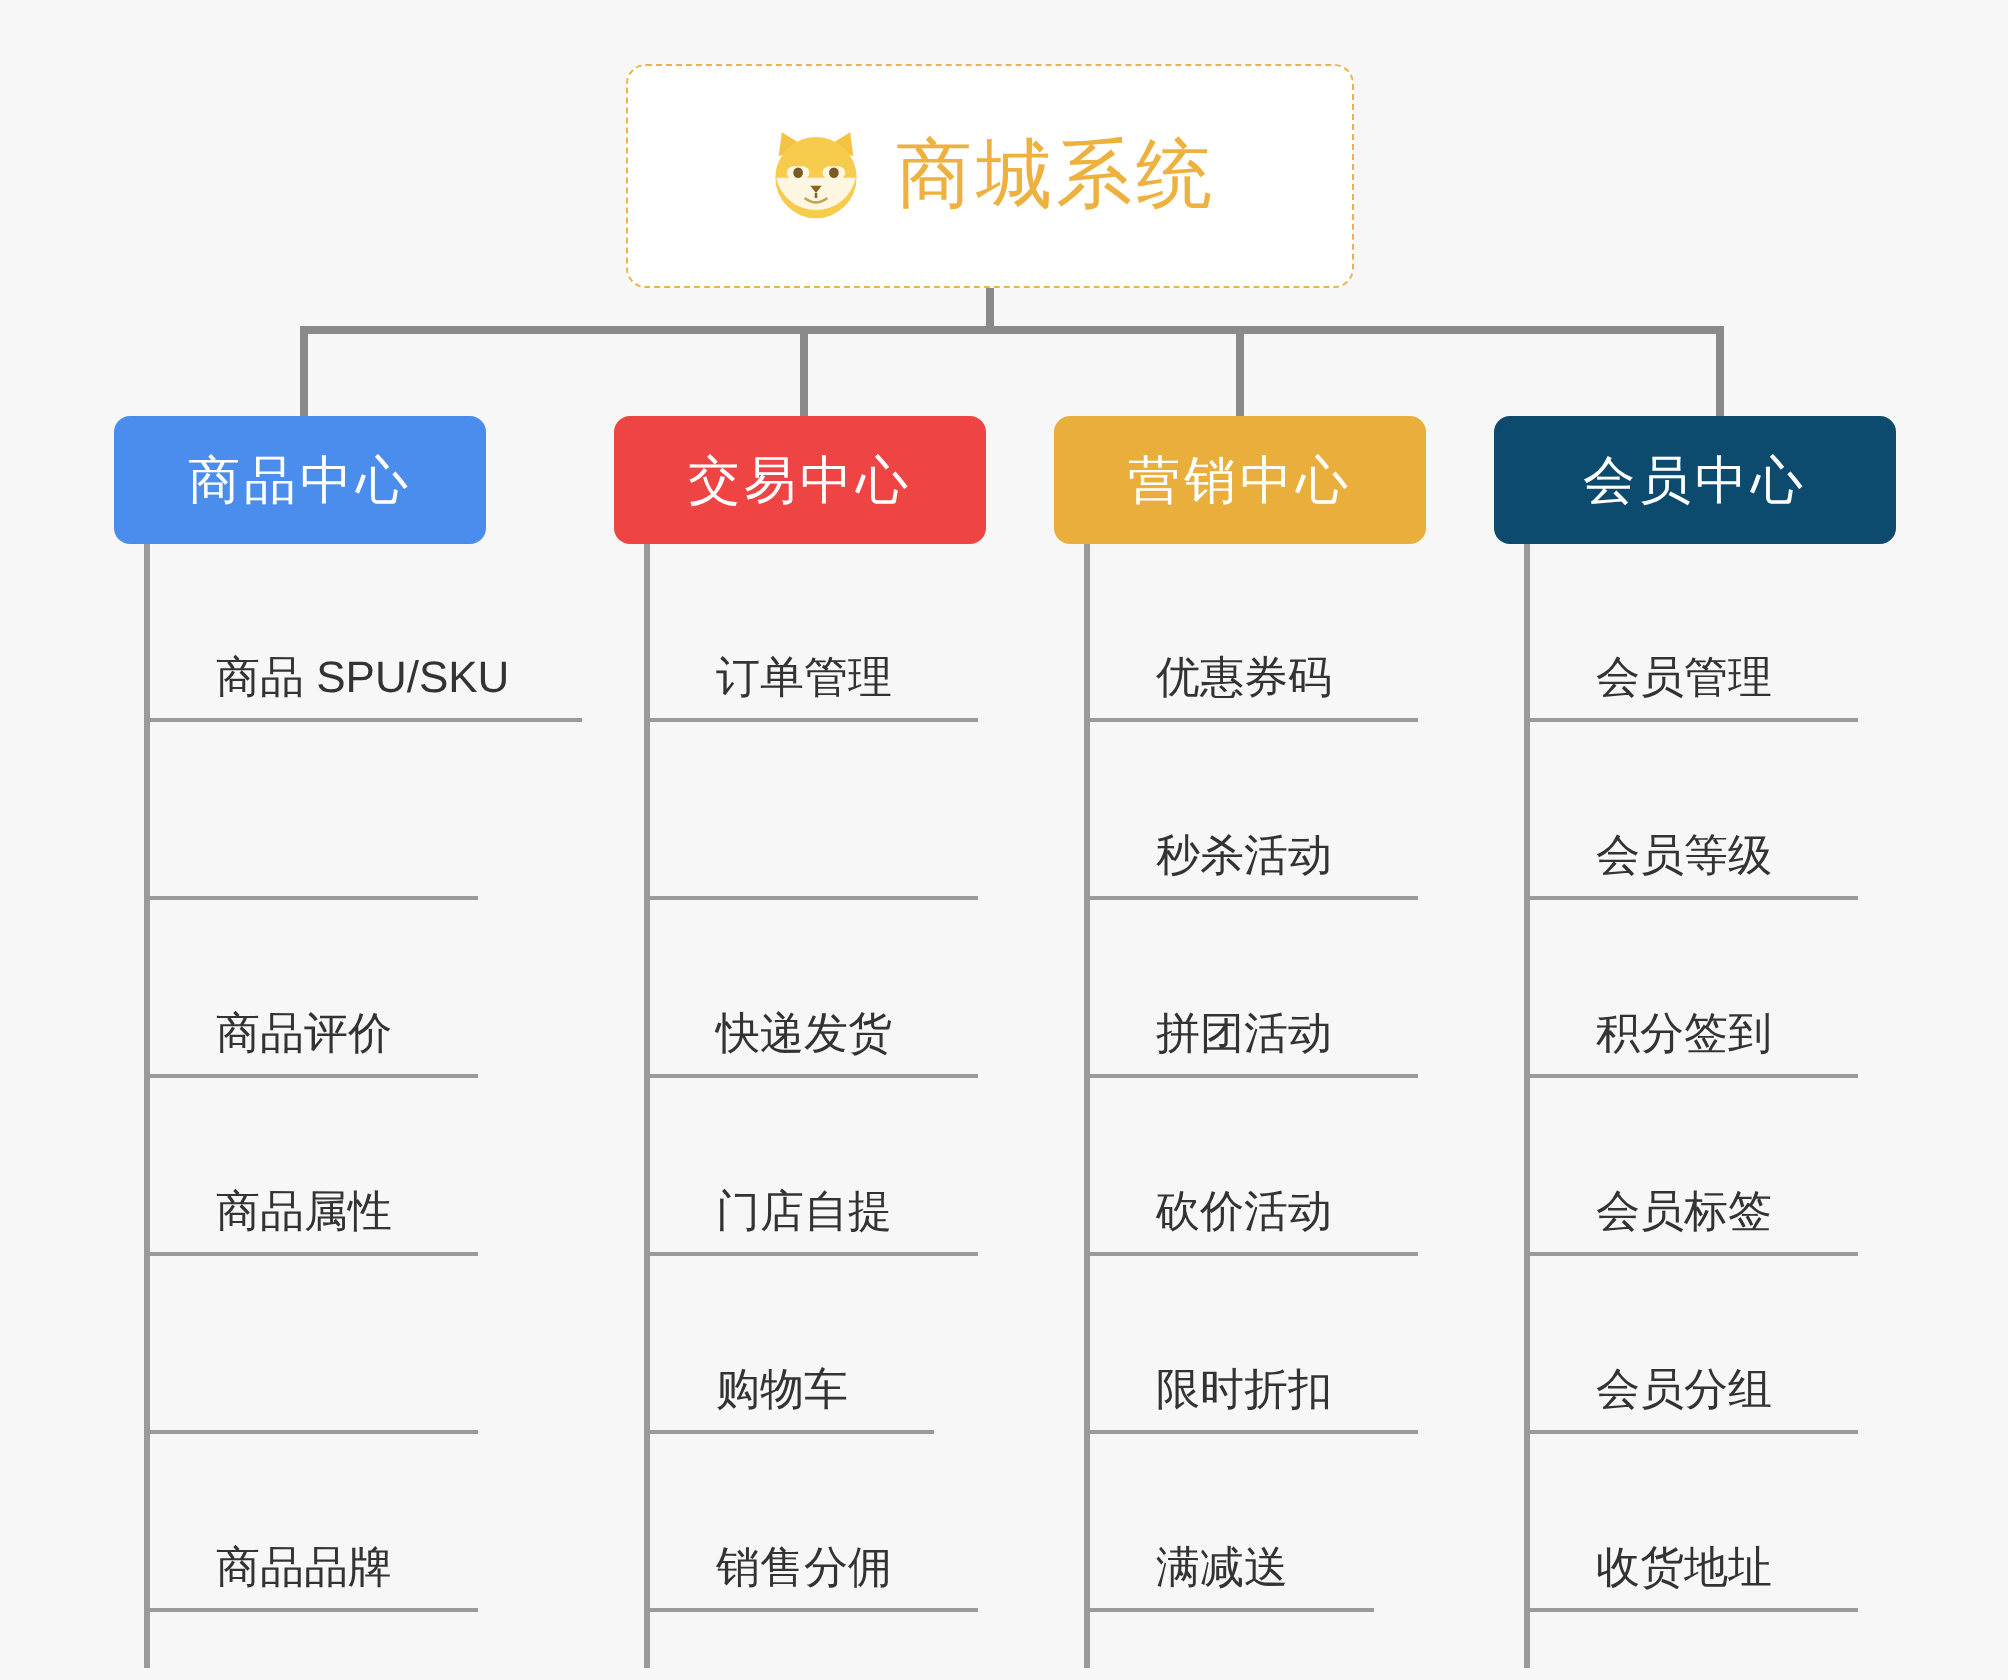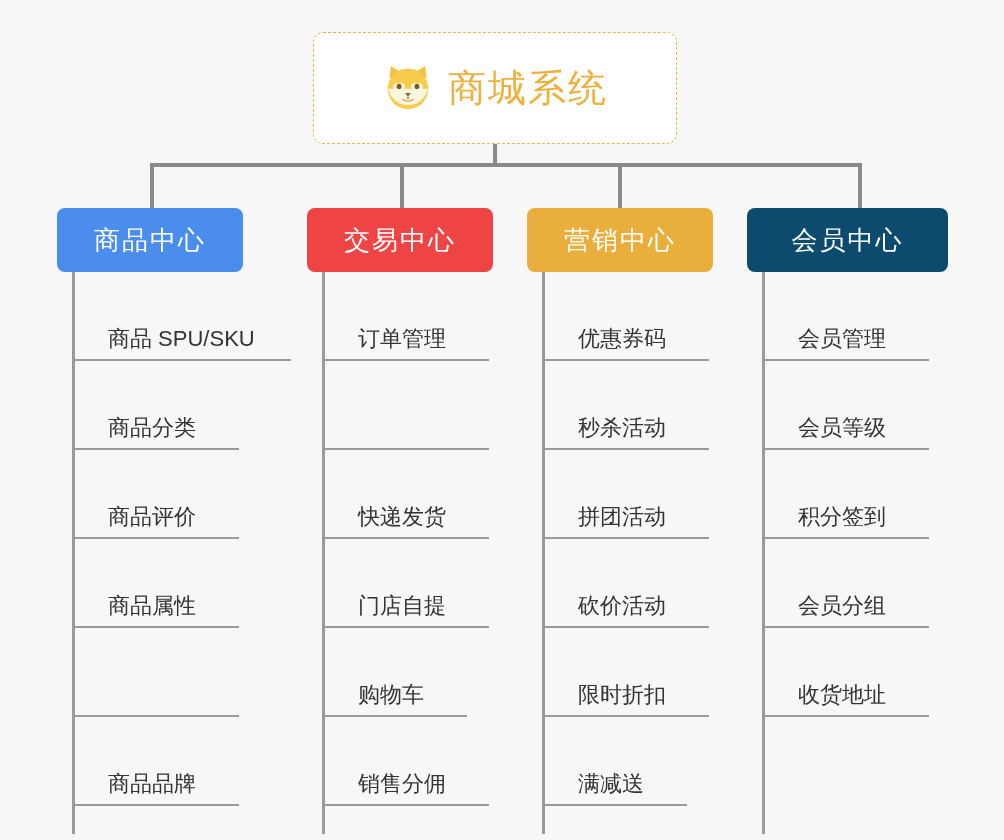--- a/index.html
+++ b/index.html
@@ -160,21 +160,20 @@
     </div>
     <div class="branch-body">
       <div class="spine" style="height:562px;"></div>
       <ul class="leaf-list">
         <li class="leaf-item">
           <span class="leaf-rule" style="width:219px;"></span>
           <span class="leaf-label">商品 SPU/SKU</span>
         </li>
         <li class="leaf-item">
           <span class="leaf-rule" style="width:167px;"></span>
-          <span class="leaf-label">商品分类</span>
         </li>
         <li class="leaf-item">
           <span class="leaf-rule" style="width:167px;"></span>
           <span class="leaf-label">商品评价</span>
         </li>
         <li class="leaf-item">
           <span class="leaf-rule" style="width:167px;"></span>
           <span class="leaf-label">商品属性</span>
         </li>
         <li class="leaf-item">
@@ -271,20 +270,24 @@
         <li class="leaf-item">
           <span class="leaf-rule" style="width:167px;"></span>
           <span class="leaf-label">会员等级</span>
         </li>
         <li class="leaf-item">
           <span class="leaf-rule" style="width:167px;"></span>
           <span class="leaf-label">积分签到</span>
         </li>
         <li class="leaf-item">
           <span class="leaf-rule" style="width:167px;"></span>
+          <span class="leaf-label">会员标签</span>
+        </li>
+        <li class="leaf-item">
+          <span class="leaf-rule" style="width:167px;"></span>
           <span class="leaf-label">会员分组</span>
         </li>
         <li class="leaf-item">
           <span class="leaf-rule" style="width:167px;"></span>
           <span class="leaf-label">收货地址</span>
         </li>
       </ul>
     </div>
   </div>
 

